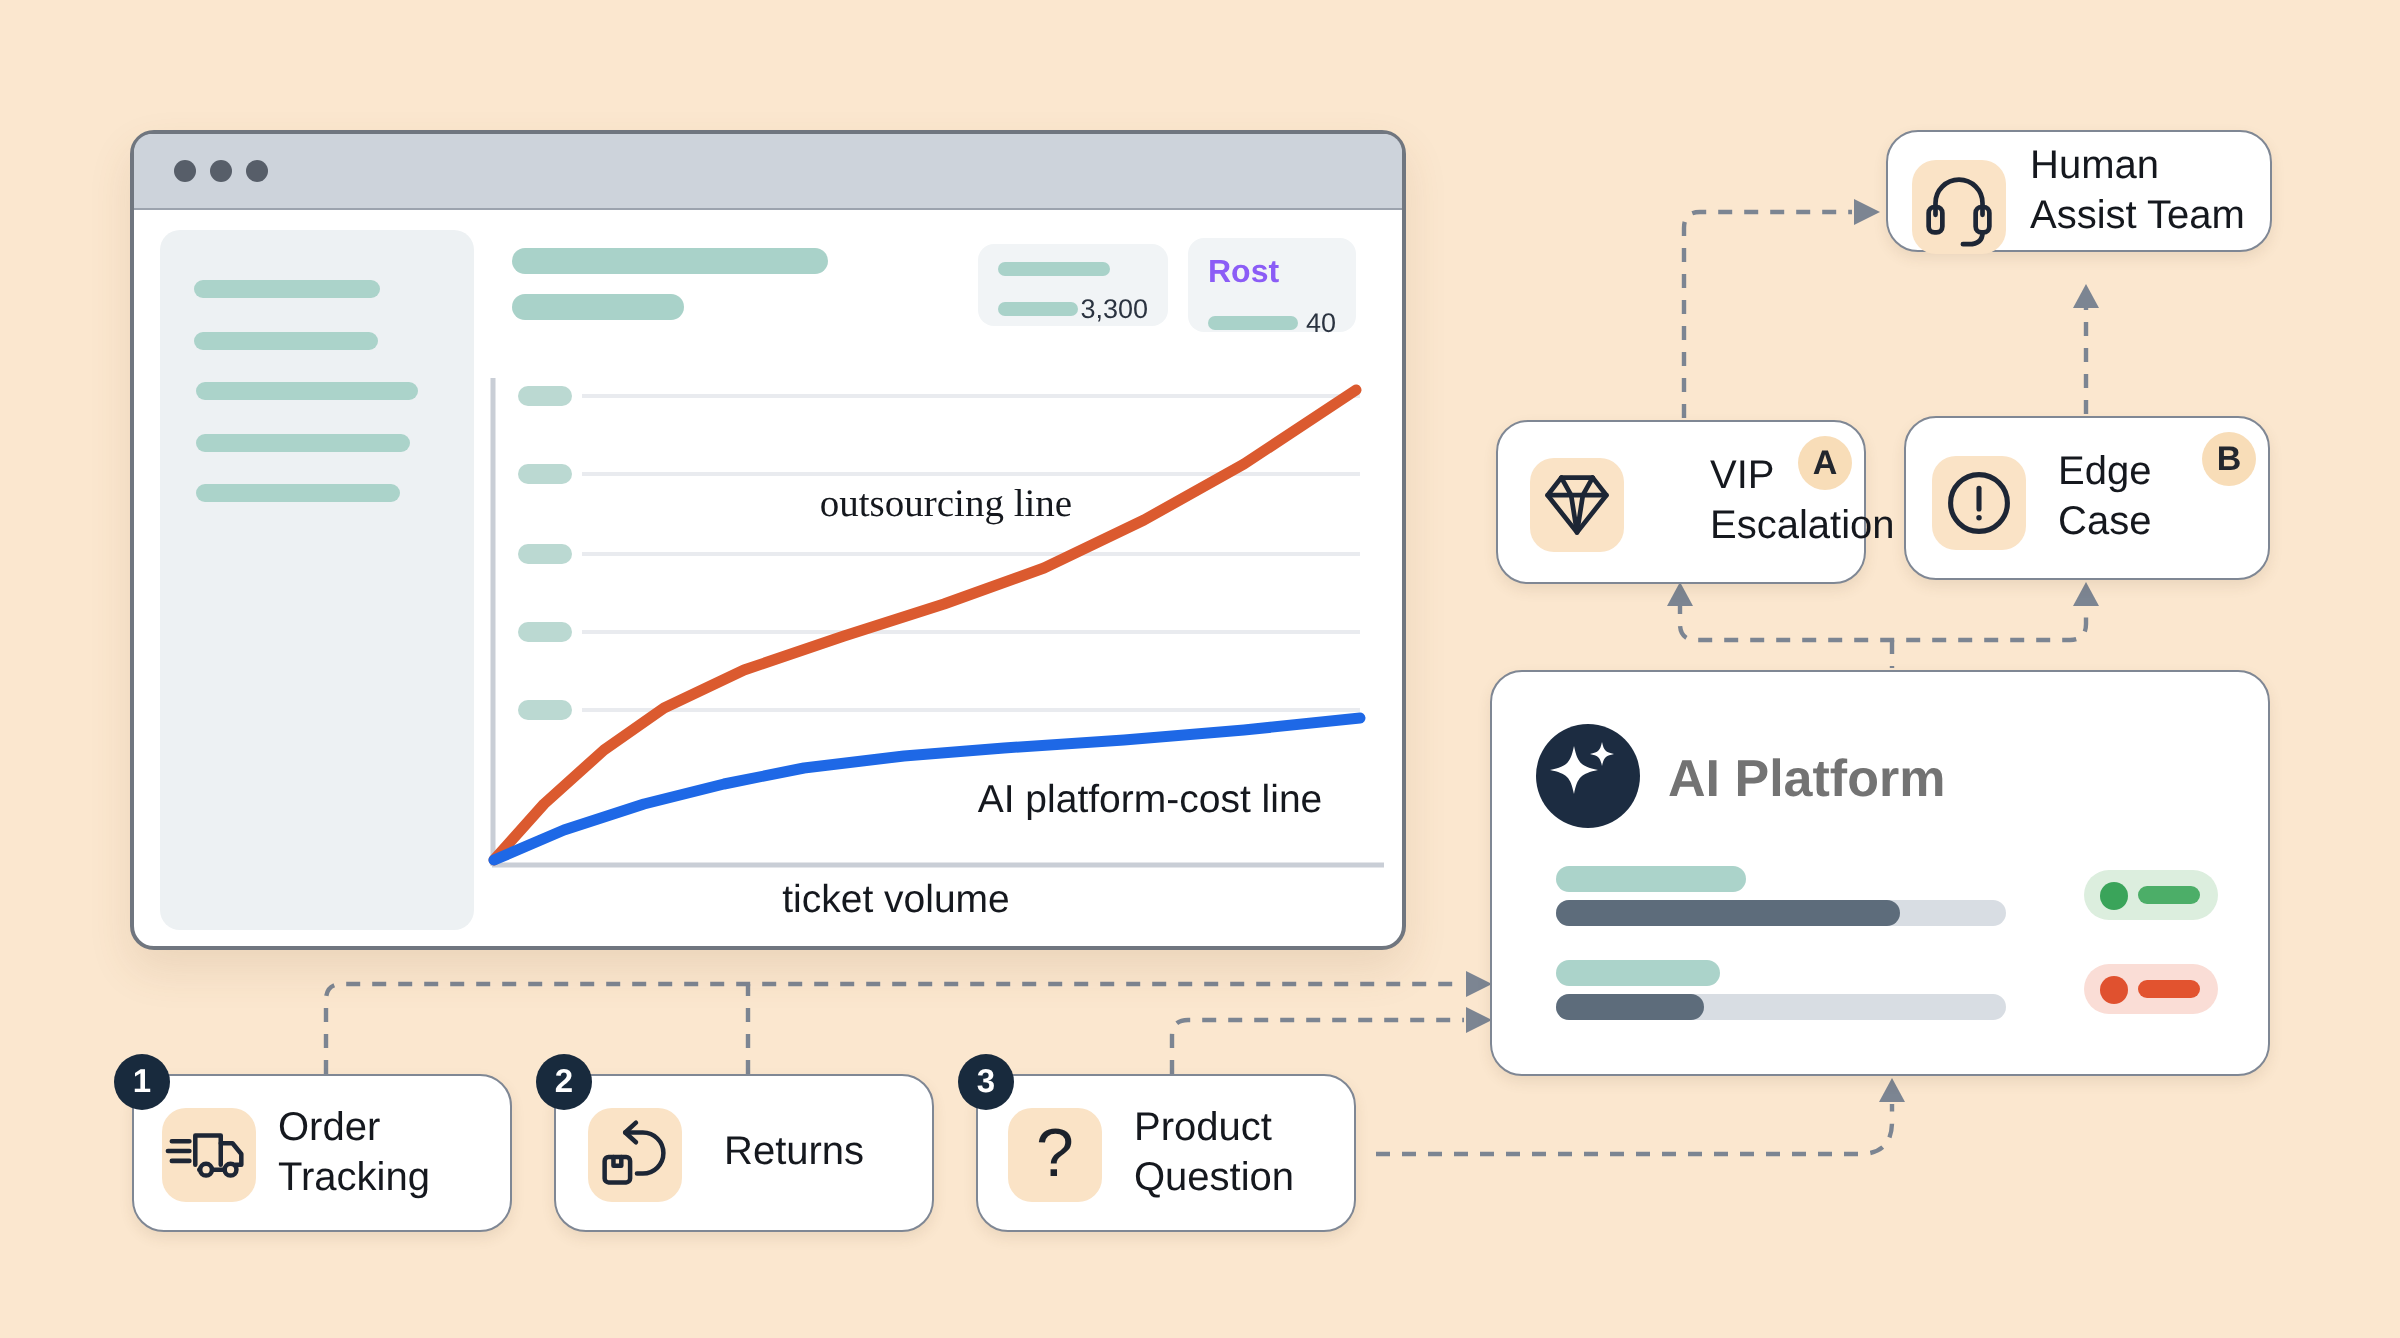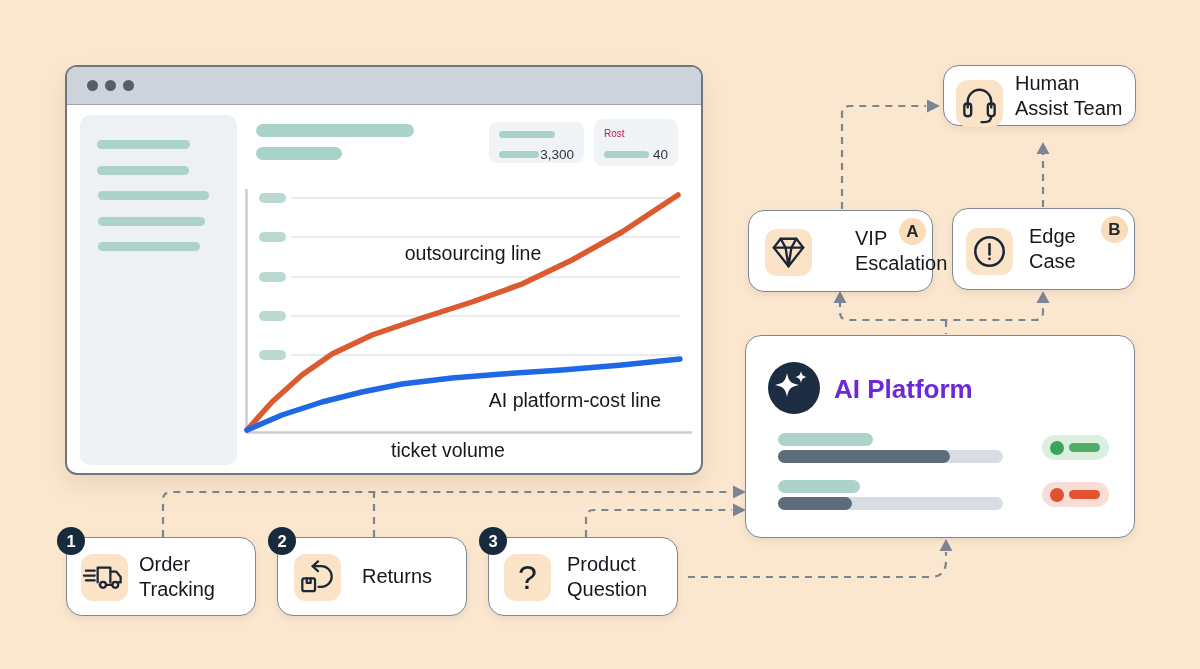--- a/index.html
+++ b/index.html
@@ -15,35 +15,35 @@
   .titlebar{position:absolute;left:0;top:0;right:0;height:37px;background:#CDD3DB;
     border-bottom:1.5px solid #9CA3AE;border-radius:9px 9px 0 0;display:flex;align-items:center;padding-left:20px;gap:7px;}
   .tdot{width:11px;height:11px;border-radius:50%;background:#575E69;}
   .sidebar{position:absolute;left:13px;top:48px;width:157px;height:350px;background:#EDF1F3;border-radius:10px;}
   .t-pill{position:absolute;height:9px;border-radius:5px;background:#ABD3CA;}
   .c-pill{position:absolute;height:13px;border-radius:7px;background:#A9D2C9;}
   .statcard{position:absolute;background:#F1F4F6;border-radius:8px;padding:9px 10px;box-sizing:border-box;}
   .statrow{display:flex;align-items:center;justify-content:space-between;}
   .spill{height:7px;border-radius:4px;background:#A9D2C9;}
   .statval{font-size:13.5px;font-weight:500;color:#2B3340;}
-  .statlabel{font-size:10px;font-weight:400;color:#be185d;}
+  .statlabel{font-size:16px;font-weight:700;color:#8b5cf6;}
   .chartlabel{position:absolute;font-size:19.5px;font-weight:500;color:#15181E;text-align:center;z-index:3;}
   
   .card{position:absolute;background:#fff;border:1.8px solid #7F8794;border-radius:16px;
     box-shadow:0 3px 7px rgba(90,70,40,.10);z-index:2;box-sizing:border-box;}
   .icon-sq{position:absolute;width:47px;height:47px;border-radius:12px;background:#FAE3C6;
     display:flex;align-items:center;justify-content:center;}
   .label{position:absolute;top:0;height:100%;display:flex;flex-direction:column;justify-content:center;}
   .label .line{font-size:20px;line-height:25px;font-weight:500;color:#15181E;white-space:nowrap;}
   .badge-num{position:absolute;left:-10px;top:-11px;width:28px;height:28px;border-radius:50%;
     background:#182A3D;color:#fff;font-size:16.5px;font-weight:700;text-align:center;line-height:28px;}
   .badge-letter{position:absolute;right:6px;top:7px;width:27px;height:27px;border-radius:50%;
     background:#F8DDB8;color:#23272E;font-size:17px;font-weight:700;text-align:center;line-height:27px;}
   
-  .ai-title{position:absolute;left:88px;top:38px;font-size:26px;font-weight:700;color:#6d28d9;}
+  .ai-title{position:absolute;left:88px;top:38px;font-size:26px;font-weight:700;color:#737373;}
   .bar-track{position:absolute;height:13px;border-radius:7px;background:#D8DDE3;}
   .bar-fill{position:absolute;left:0;top:0;height:13px;border-radius:7px;background:#5D6C7B;}
   .toggle{position:absolute;width:67px;height:25px;border-radius:13px;}
   .tg-dot{position:absolute;left:8px;top:5.5px;width:14px;height:14px;border-radius:50%;}
   .tg-dash{position:absolute;left:27px;top:8px;width:31px;height:9px;border-radius:5px;}
   .qmark{font-size:34px;font-weight:500;color:#1C222B;}
 </style>
 </head>
 <body>
 
@@ -110,21 +110,21 @@
           <line x1="224" x2="613" y1="249" y2="249" stroke="#E9EBEF" stroke-width="2"></line>
           <rect x="192" y="244" width="27" height="10" rx="5" fill="#BBD9D2"></rect>
           <line x1="224" x2="613" y1="288" y2="288" stroke="#E9EBEF" stroke-width="2"></line>
           <rect x="192" y="283" width="27" height="10" rx="5" fill="#BBD9D2"></rect>
         </g>
       <line x1="179.5" y1="122" x2="179.5" y2="366" stroke="#C9CED6" stroke-width="2.5"></line>
       <line x1="179" y1="365.5" x2="625" y2="365.5" stroke="#C9CED6" stroke-width="2.5"></line>
       <polyline id="series-0" fill="none" stroke-width="5.5" stroke-linecap="round" stroke-linejoin="round" stroke="#DB5A2F" points="180,363 205,335 235,308 265,287 305,268 355,251 405,235 455,217 505,193 555,165 611,128"></polyline>
       <polyline id="series-1" fill="none" stroke-width="5.5" stroke-linecap="round" stroke-linejoin="round" stroke="#1E68E6" points="180,363 215,348 255,335 295,325 335,317 385,311 435,307 495,303 555,298 613,292"></polyline>
     </svg>
-    <div class="chartlabel" style="left:300px;top:175px;width:212px;">outsourcing line</div>
+    <div class="chartlabel" style="left:300px;top:175px;width:212px;font-family:Liberation Serif, serif;">outsourcing line</div>
     <div class="chartlabel" style="left:398px;top:322px;width:220px;">AI platform-cost line</div>
     <div class="chartlabel" style="left:311px;top:372px;width:140px;">ticket volume</div>
   </div>
 
   <div class="card" style="left:943px;top:65px;width:193px;height:61px;">
     <div class="icon-sq" style="left:12px;top:14px;">
       <svg width="47" height="47" viewBox="0 0 48 48" fill="none" stroke="#1D2635" stroke-width="2.4" stroke-linecap="round" stroke-linejoin="round">
         <path d="M12 28 v-6 a12 12 0 0 1 24 0 v6"></path>
         <rect x="8.5" y="24" width="7" height="13" rx="3"></rect>
         <rect x="32.5" y="24" width="7" height="13" rx="3"></rect>

